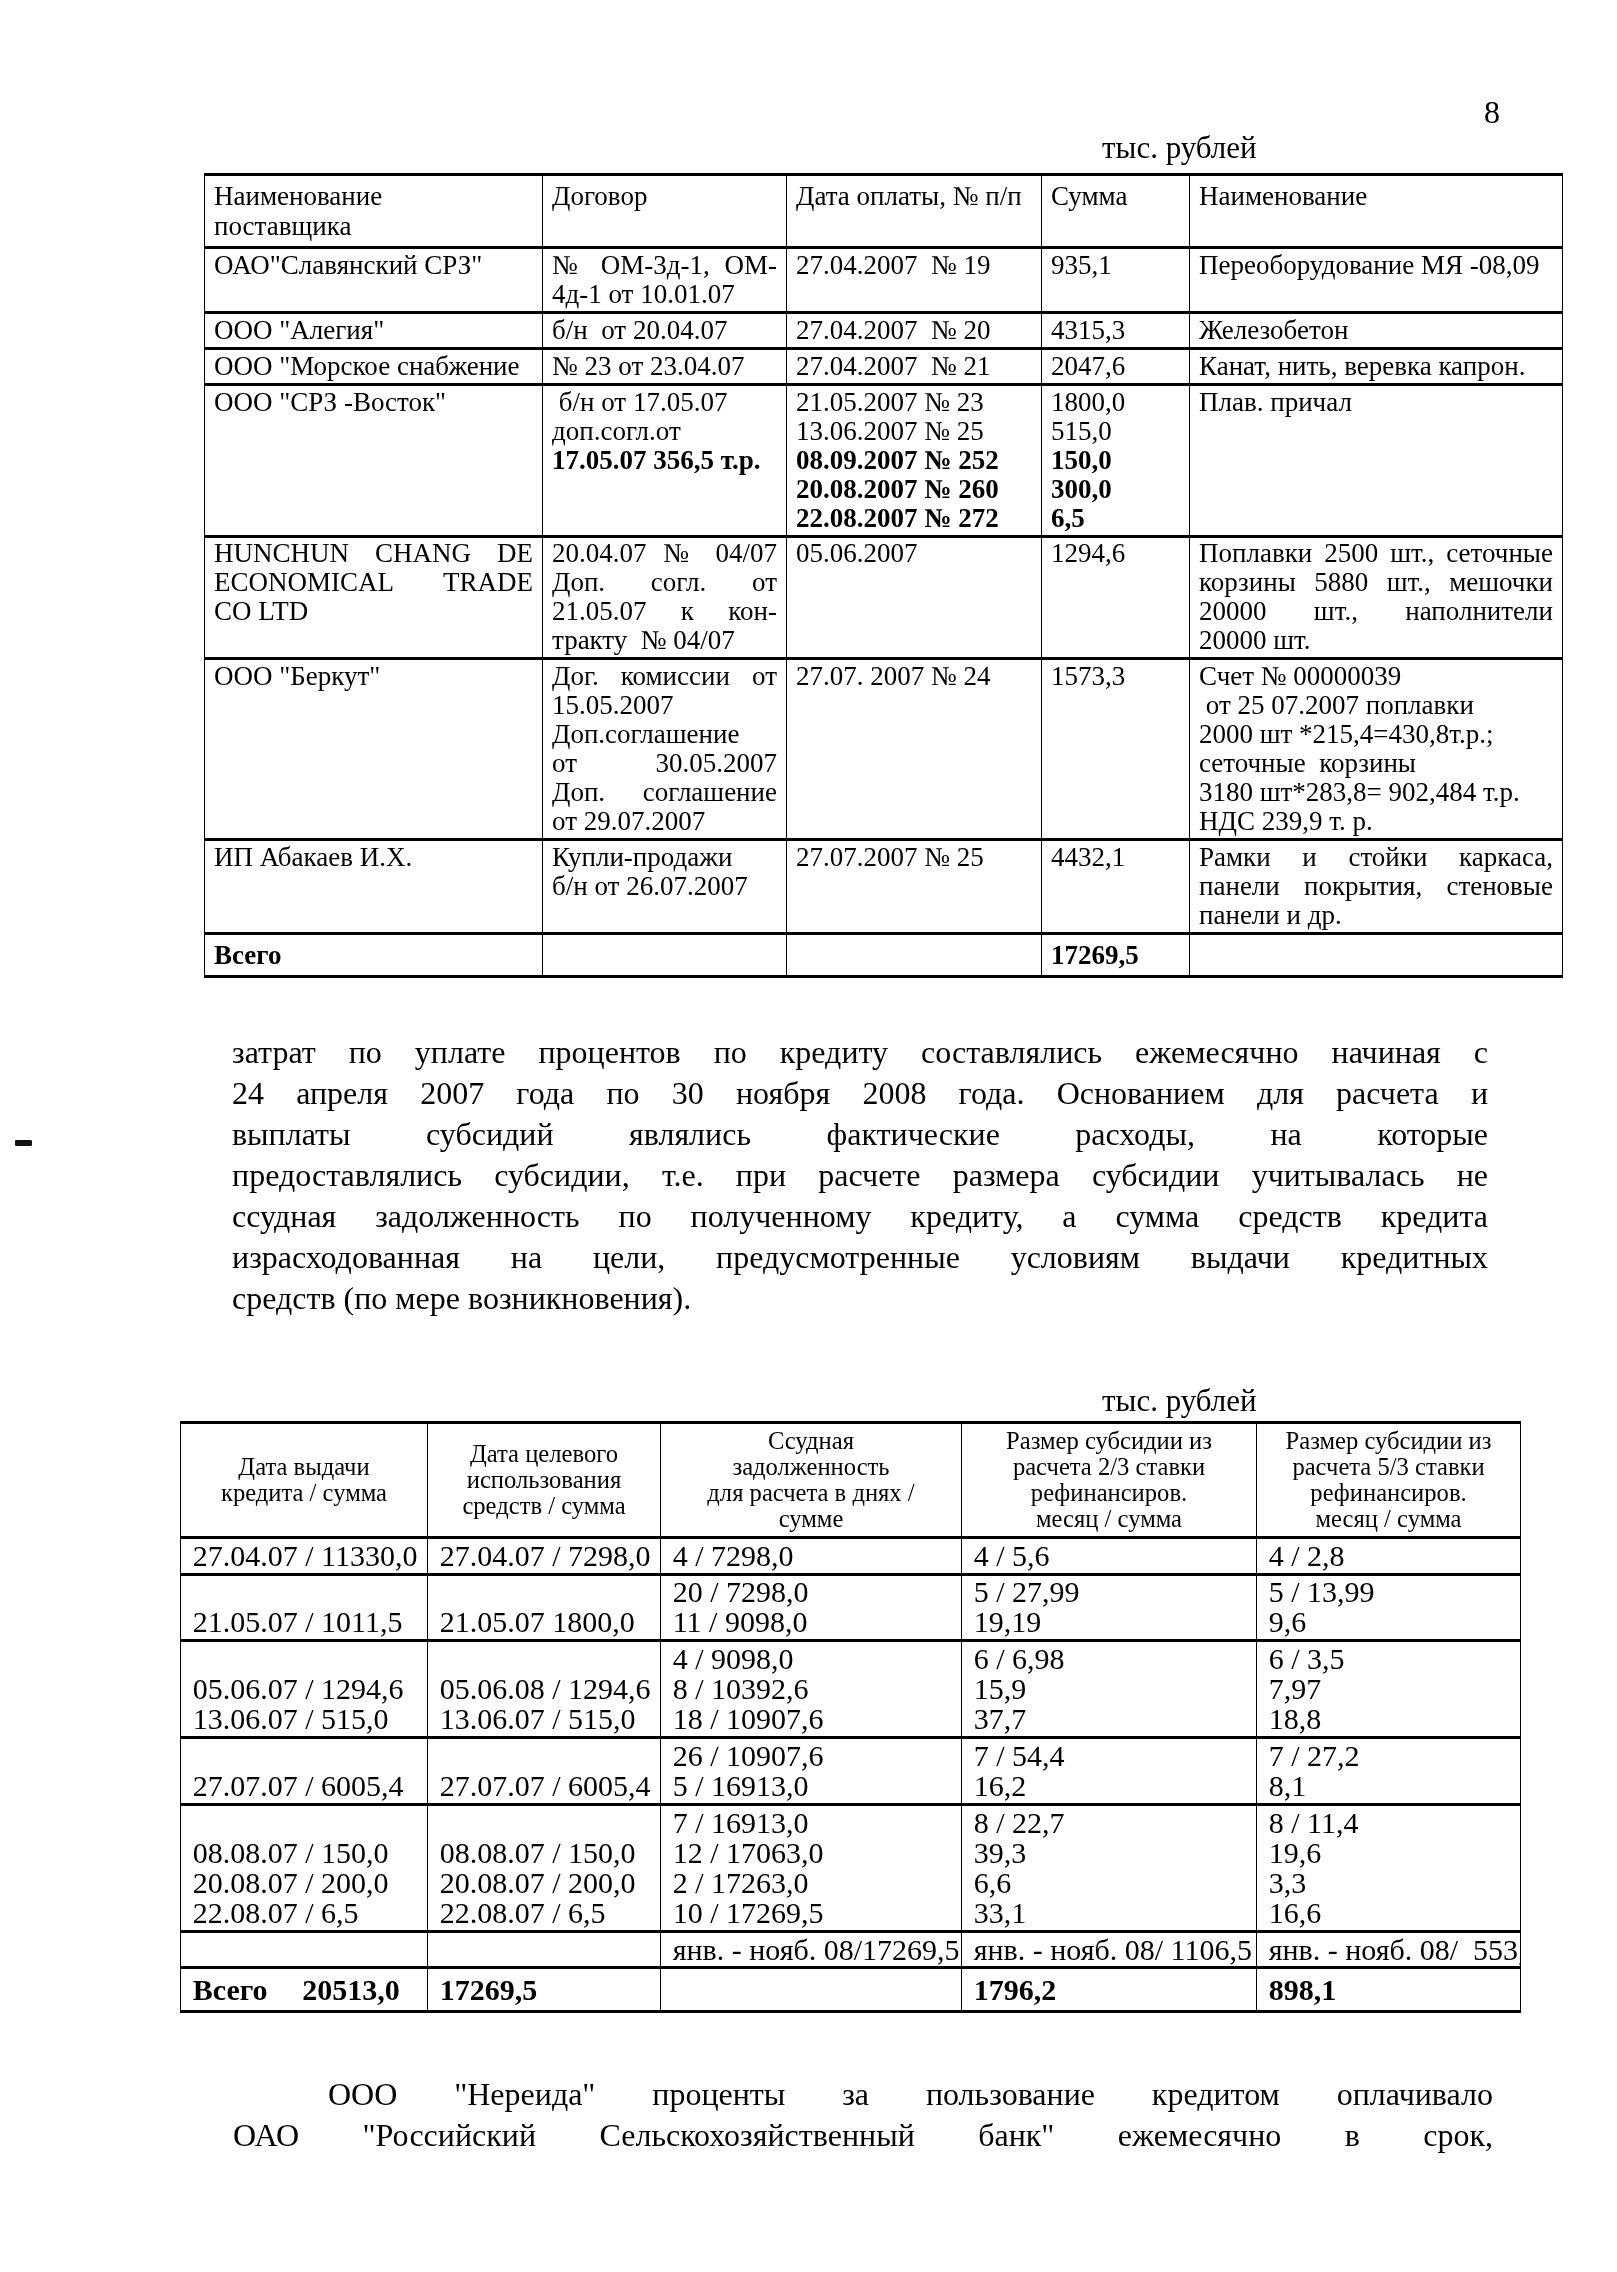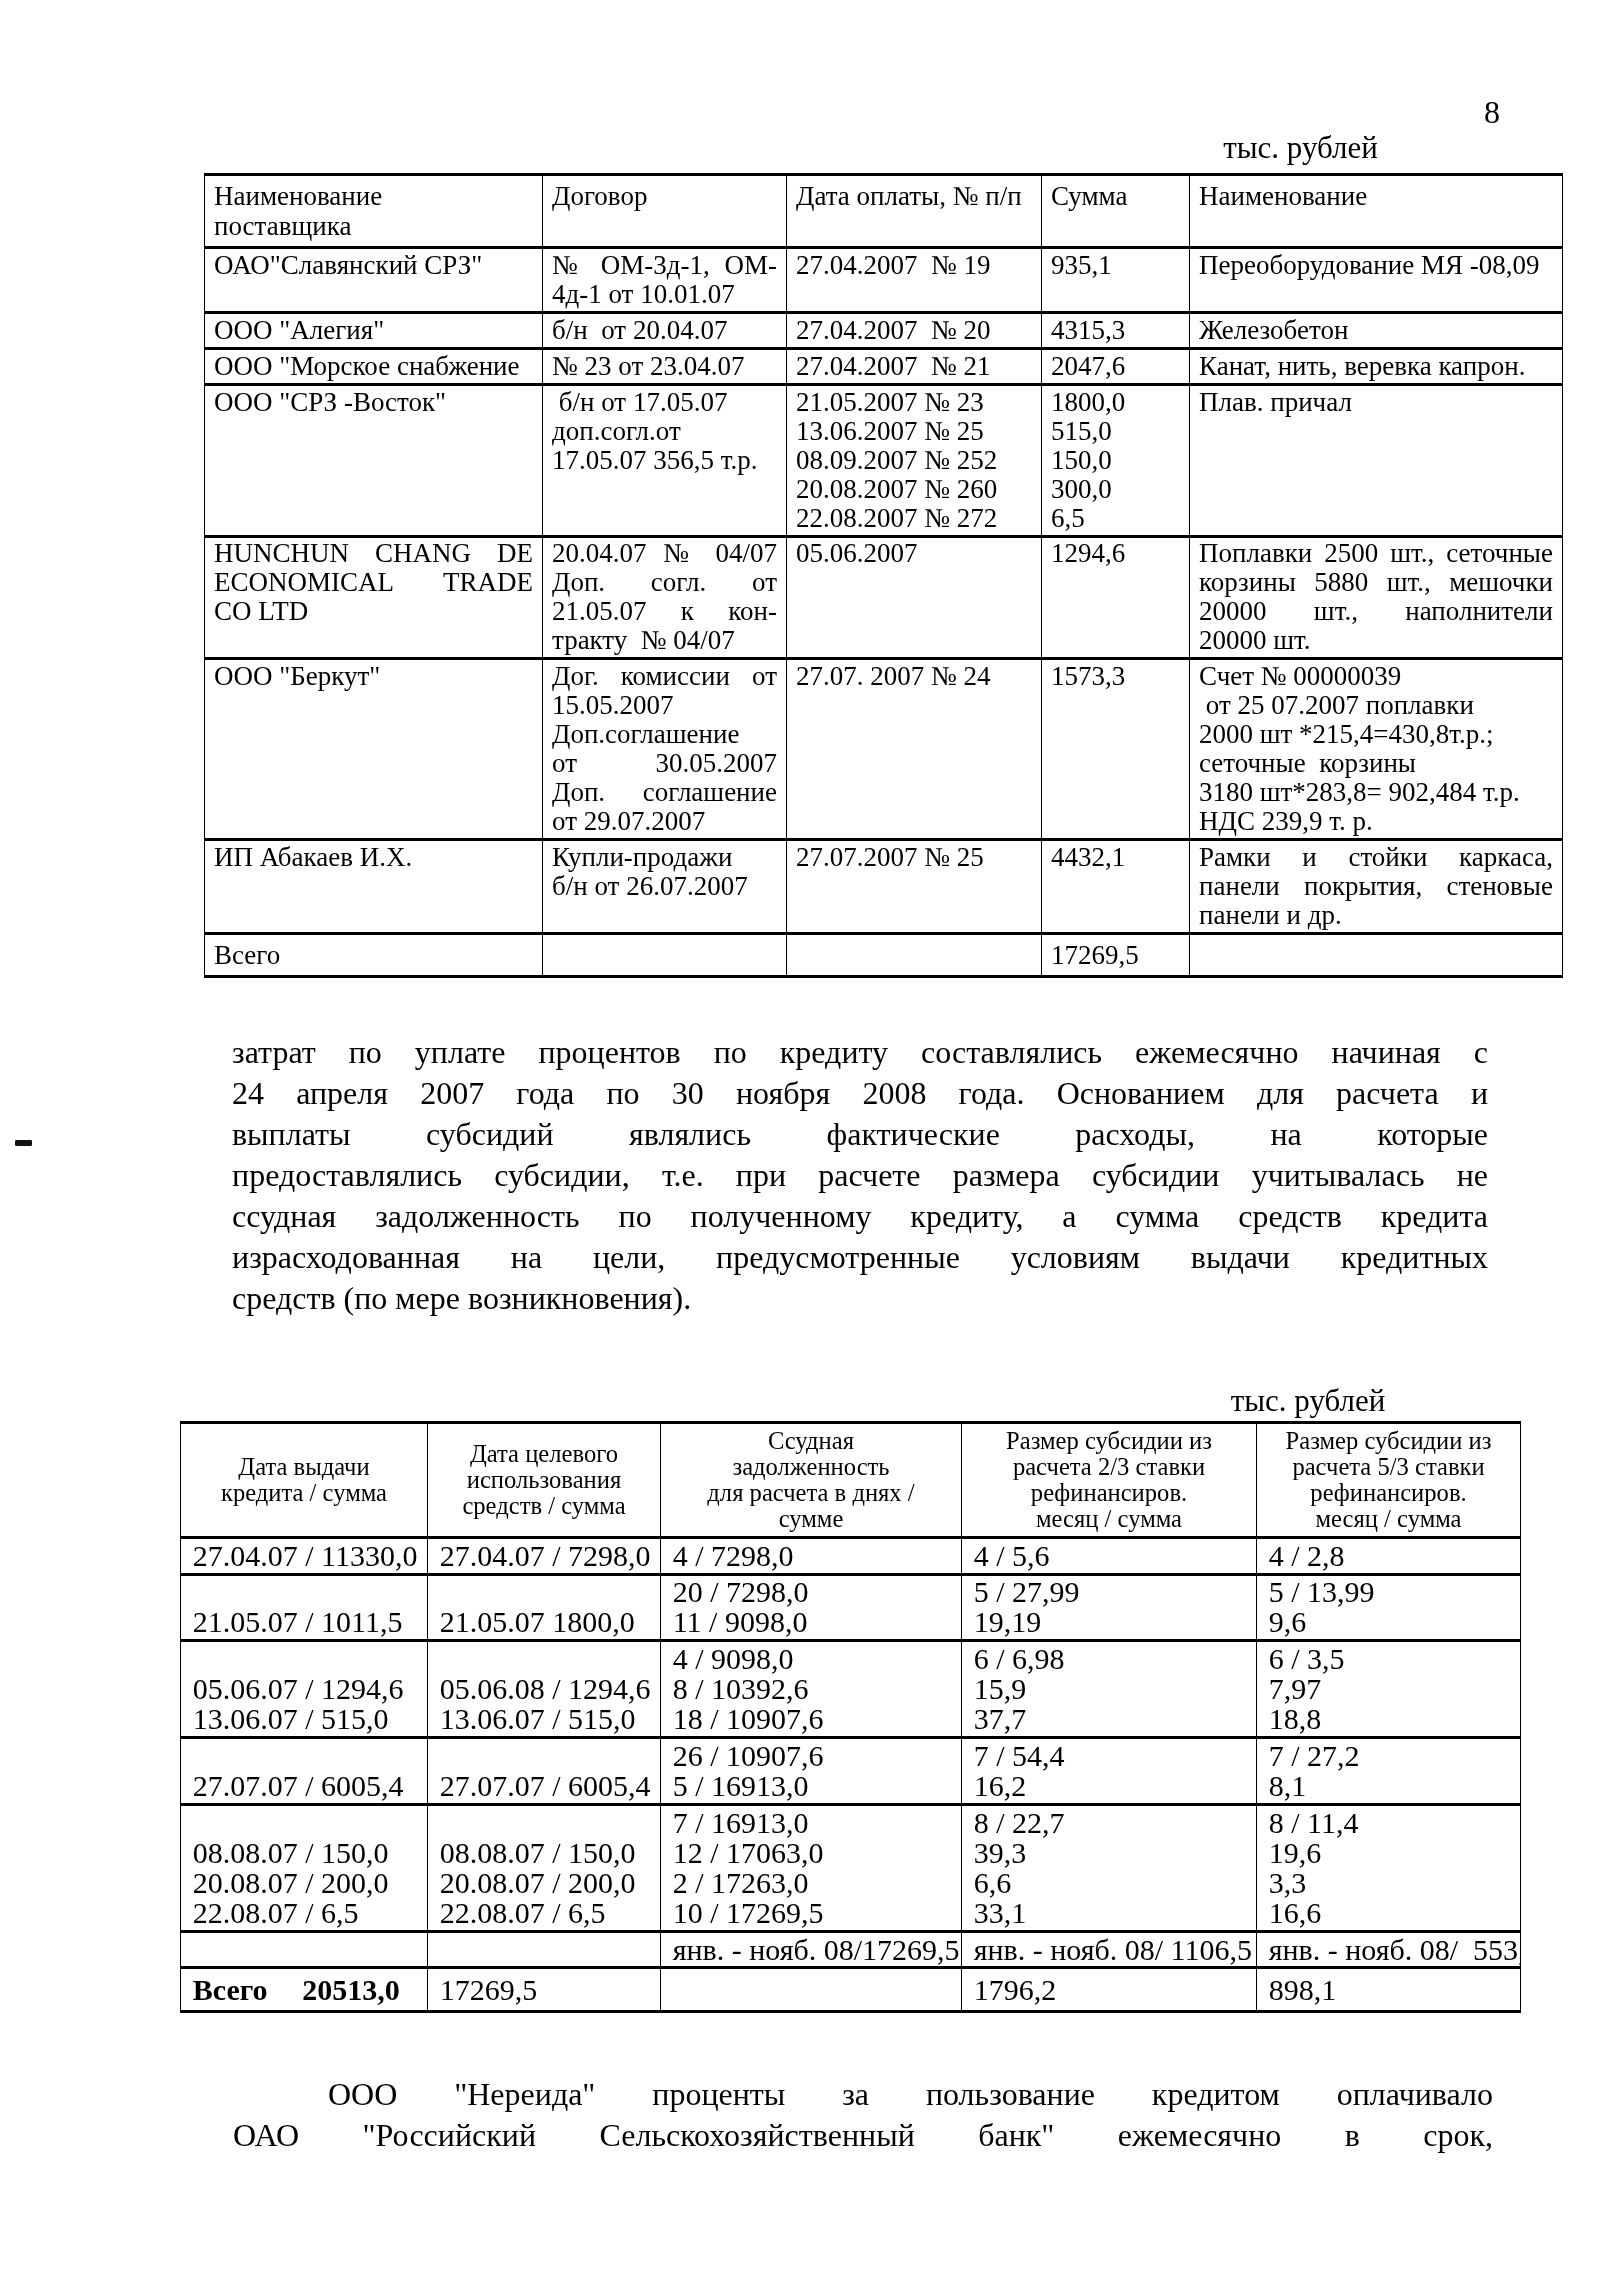--- a/index.html
+++ b/index.html
@@ -9,21 +9,21 @@
     background:#ffffff;
     font-family:"Liberation Serif","DejaVu Serif",serif;
     color:#000;
     overflow:hidden;
   }
   .pagenum {
     position:absolute; left:1484px; top:95px;
     font-size:32px; line-height:34px;
   }
   .units {
-    position:absolute; text-align:center;
+    position:absolute; text-align:left;
     font-size:31px; line-height:34px;
   }
   #units1 { left:1102px; top:131px; width:397px; }
   #units2 { left:1102px; top:1384px; width:412px; }
 
   .tbl-wrap { position:absolute; }
   #t1-wrap { left:204px; top:173px; }
   #t2-wrap { left:180px; top:1421px; }
 
   table.doc { border-collapse:collapse; table-layout:fixed; }
@@ -41,21 +41,21 @@
   
   #t2 th { font-size:24.6px; line-height:26px; padding:3.9px 5.2px; text-align:center; vertical-align:middle; }
   #t2 td { font-size:30px; line-height:30px; padding:1.9px 11.7px; }
   #t2 td.va-b { vertical-align:bottom; }
   #t2 tr.total td { padding-top:5.2px; padding-bottom:5.2px; }
 
   .ln { white-space:nowrap; }
   td.al-r .ln { text-align:left; }
   .jc .ln { white-space:normal; }
   .jc .ln:not(:last-child) { text-align-last:justify; }
-  .b { font-weight:normal; }
+  .b { font-weight:bold; }
   .split { display:flex; justify-content:space-between; padding-right:15.6px; font-weight:bold; white-space:nowrap; }
 
   .para { position:absolute; font-size:32px; line-height:41px; }
   #para1 { left:232px; top:1032px; width:1256px; }
   #para2 { left:233px; top:2074px; width:1260px; }
   .pline { text-align:justify; text-align-last:justify; white-space:normal; }
   .pline.last { text-align-last:left; }
   .pline.ind { text-indent:95px; }
   .pline b { font-weight:bold; }
 

